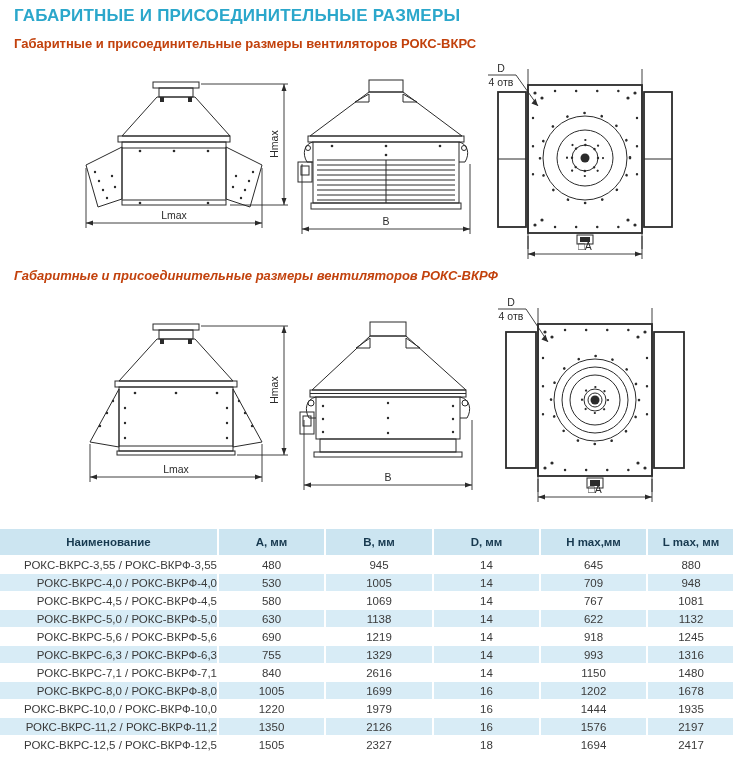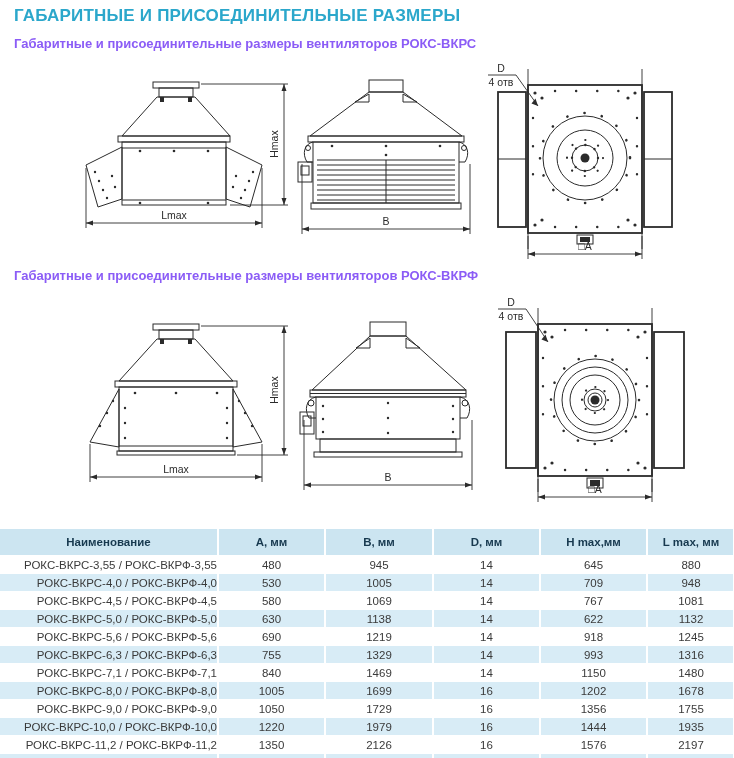--- a/index.html
+++ b/index.html
@@ -6,24 +6,24 @@
   #page {
     position:relative; width:733px; height:758px; background:#ffffff;
     font-family:"Liberation Sans", sans-serif; overflow:hidden;
   }
   .main-title {
     position:absolute; left:14px; top:6px; margin:0;
     font-size:17px; font-weight:bold; letter-spacing:0.2px; color:var(--title-color,#2ba7cb);
   }
   .section-title {
     position:absolute; left:14px; margin:0;
-    font-size:13px; font-weight:bold; color:#8b5cf6;
+    font-size:13px; font-weight:bold; color:#c2410c;
   }
   .sub1 { top:36px; }
-  .sub2 { top:268px; }
+  .sub2 { top:268px;font-style:italic; }
   .draw-row { position:absolute; left:0; width:734px; display:flex; }
   .row1 { top:56px; height:206px; }
   .row2 { top:290px; height:228px; }
   svg { display:block; }
   svg .ln   { stroke:#2b2b2b; fill:none; stroke-width:1; }
   svg .thk  { stroke:#2b2b2b; fill:none; stroke-width:1.8; }
   svg .dim  { stroke:#2b2b2b; fill:none; stroke-width:0.9; }
   svg .dt   { fill:#2b2b2b; stroke:none; }
   svg .dots { stroke:#2b2b2b; fill:none; stroke-linecap:round; }
   svg .lbl  { font-family:"Liberation Sans",sans-serif; font-size:10.5px; fill:#2b2b2b; }
@@ -448,42 +448,34 @@
           <td class="name">РОКС-ВКРС-6,3 / РОКС-ВКРФ-6,3</td>
           <td>755</td>
           <td>1329</td>
           <td>14</td>
           <td>993</td>
           <td>1316</td>
         </tr>
         <tr>
           <td class="name">РОКС-ВКРС-7,1 / РОКС-ВКРФ-7,1</td>
           <td>840</td>
-          <td>1469</td>
+          <td>2616</td>
           <td>14</td>
           <td>1150</td>
           <td>1480</td>
         </tr>
         <tr>
           <td class="name">РОКС-ВКРС-8,0 / РОКС-ВКРФ-8,0</td>
           <td>1005</td>
           <td>1699</td>
           <td>16</td>
           <td>1202</td>
           <td>1678</td>
         </tr>
         <tr>
-          <td class="name">РОКС-ВКРС-9,0 / РОКС-ВКРФ-9,0</td>
-          <td>1050</td>
-          <td>1729</td>
-          <td>16</td>
-          <td>1356</td>
-          <td>1755</td>
-        </tr>
-        <tr>
           <td class="name">РОКС-ВКРС-10,0 / РОКС-ВКРФ-10,0</td>
           <td>1220</td>
           <td>1979</td>
           <td>16</td>
           <td>1444</td>
           <td>1935</td>
         </tr>
         <tr>
           <td class="name">РОКС-ВКРС-11,2 / РОКС-ВКРФ-11,2</td>
           <td>1350</td>

